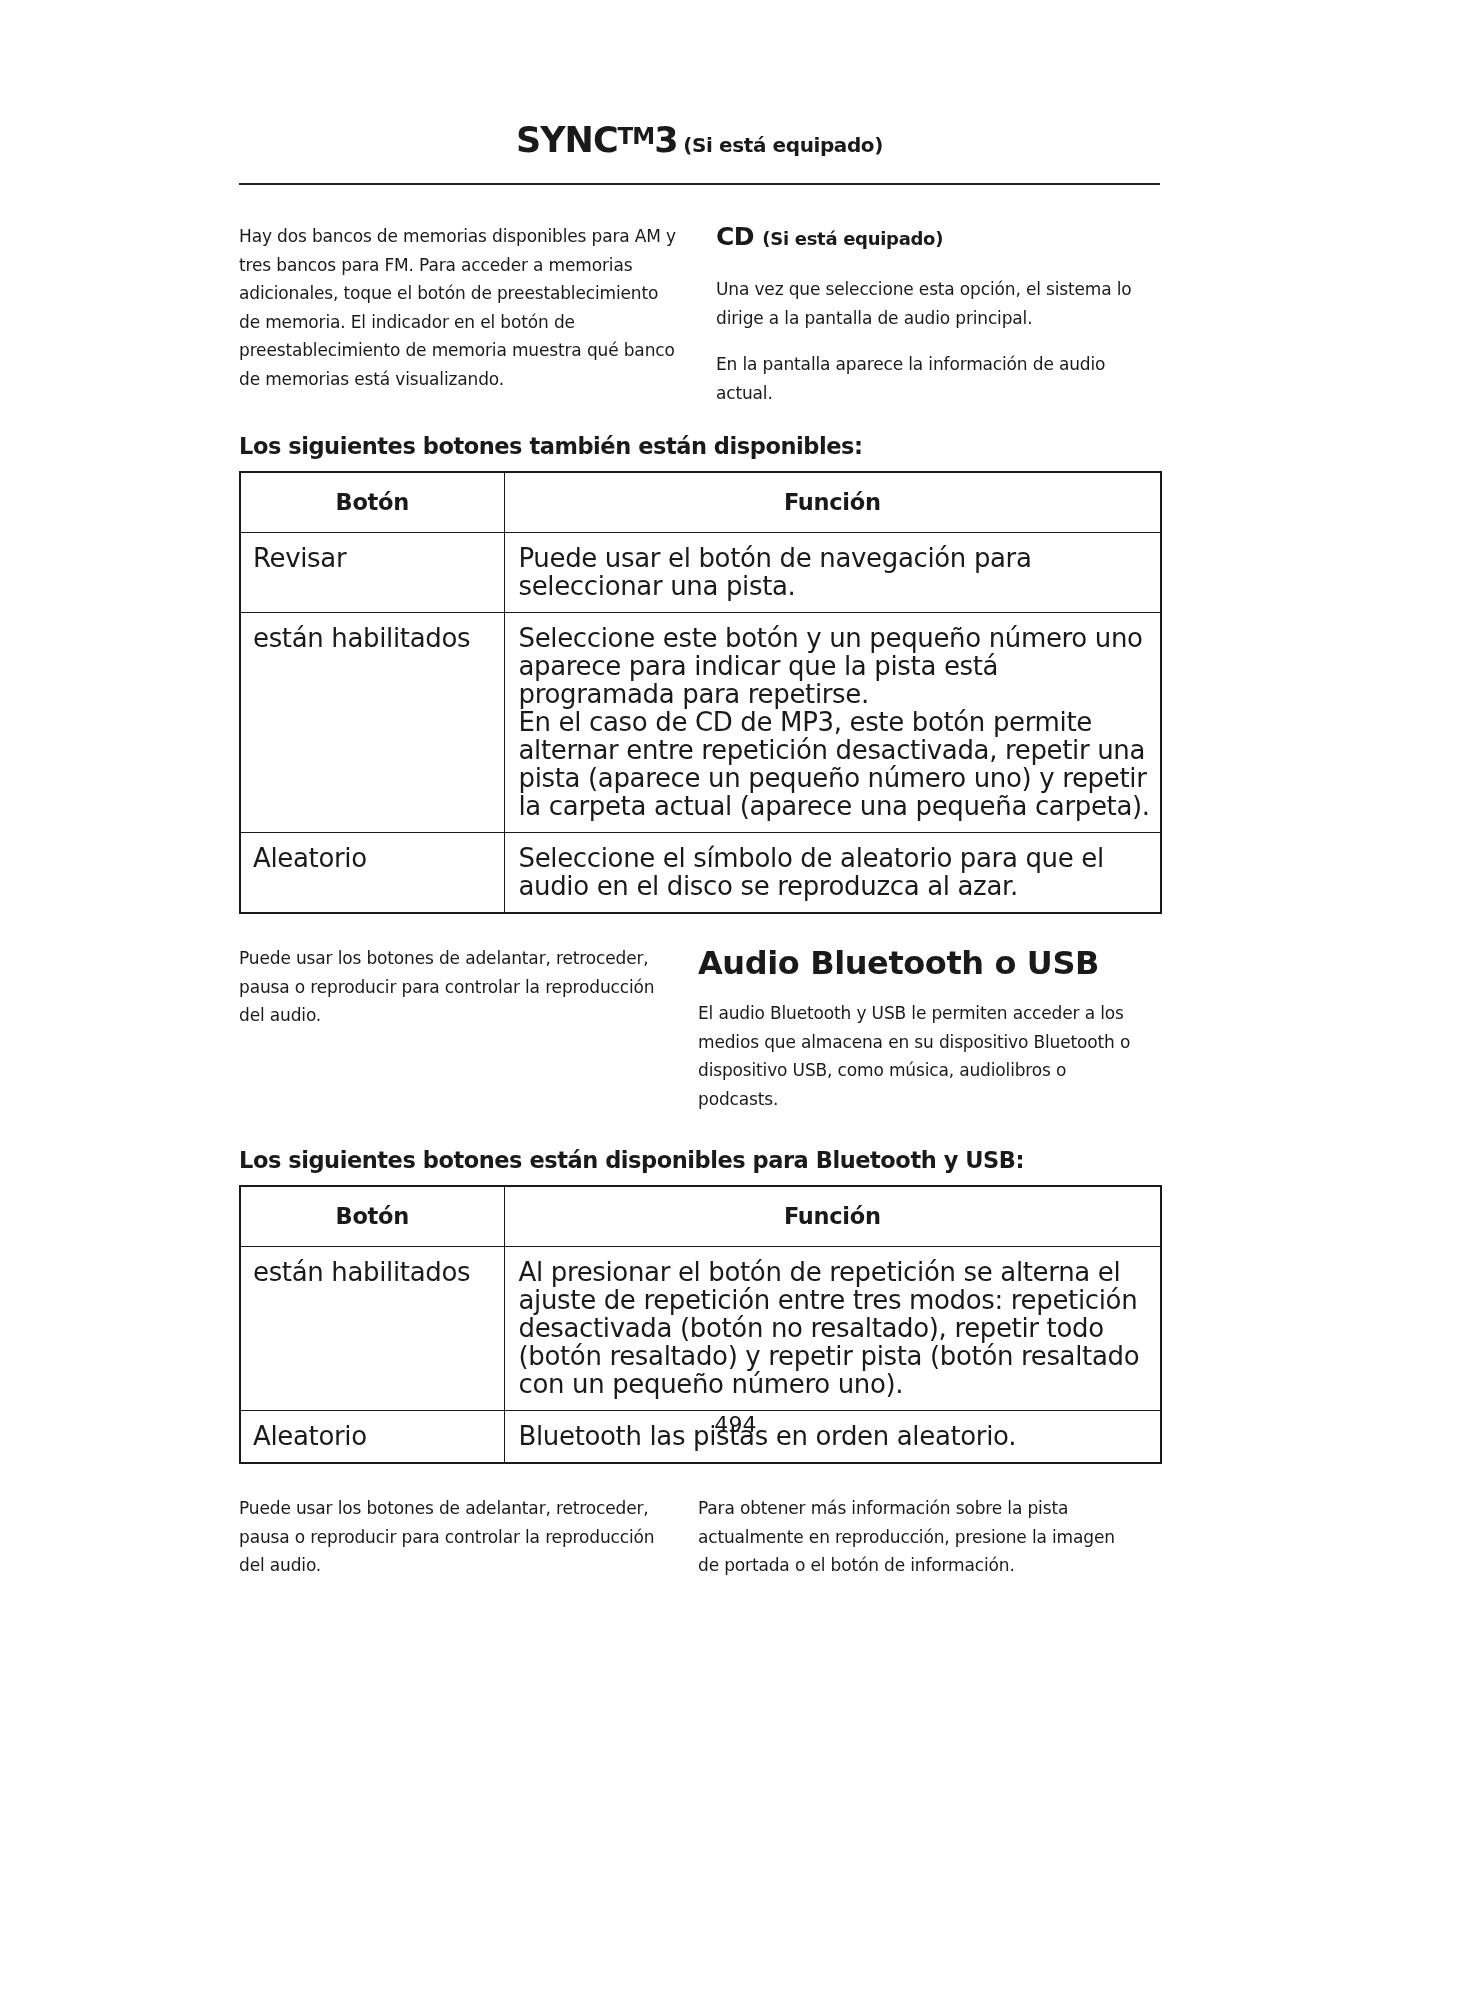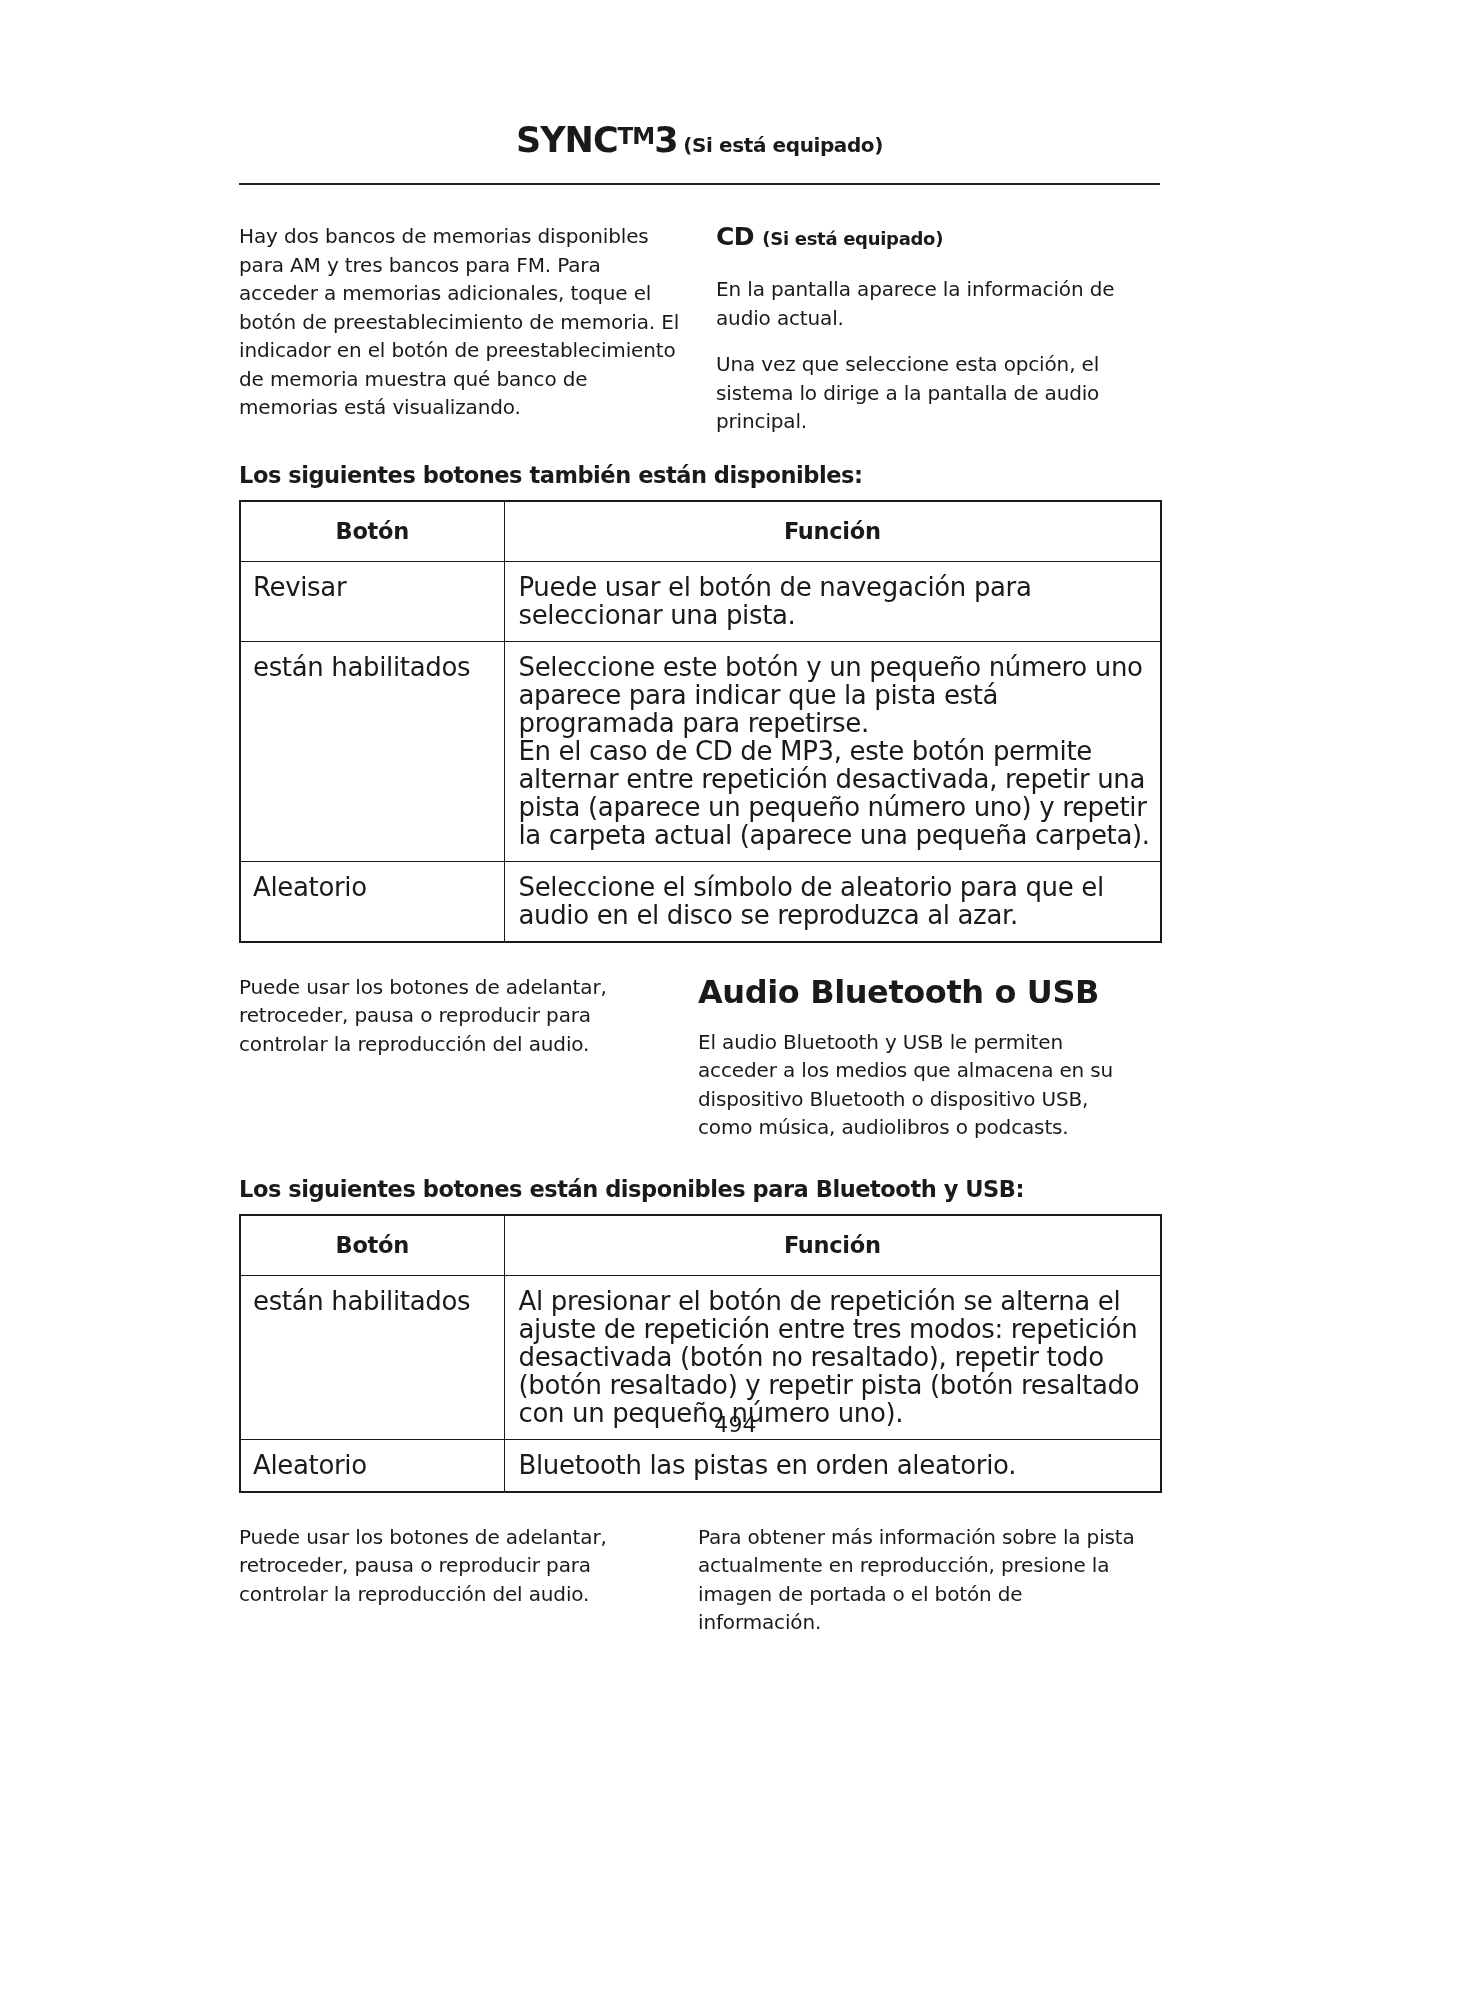--- a/index.html
+++ b/index.html
@@ -66,21 +66,21 @@
   
   .cols {
     display: flex;
     gap: 34px;
     margin-top: 37px;
   }
   .col {
     width: 443px;
   }
   p.body {
-    font-size: 20px;
+    font-size: 17px;
     line-height: 28.5px;
     margin: 0 0 18px 0;
     letter-spacing: -0.15px;
   }
   p.body:last-child { margin-bottom: 0; }
 
   .sub-head {
     font-size: 25px;
     font-weight: bold;
     margin: 0 0 24px 0;
@@ -169,22 +169,22 @@
 
     <div class="cols">
       <div class="col">
         <p class="body">Hay dos bancos de memorias disponibles para AM y tres bancos para FM. Para acceder a memorias adicionales, toque el botón de preestablecimiento de memoria. El indicador en el botón de preestablecimiento de memoria muestra qué banco de memorias está visualizando.</p>
       </div>
       <div class="col">
         <div class="sub-head">
           <span>CD</span>
           <span class="small">(Si está equipado)</span>
         </div>
+        <p class="body">Una vez que seleccione esta opción, el sistema lo dirige a la pantalla de audio principal.</p>
         <p class="body">En la pantalla aparece la información de audio actual.</p>
-        <p class="body">Una vez que seleccione esta opción, el sistema lo dirige a la pantalla de audio principal.</p>
       </div>
     </div>
 
     <div class="gap-26"></div>
 
     <div class="table-intro">Los siguientes botones también están disponibles:</div>
     <table class="btn-table">
       <colgroup>
           <col class="c-btn">
           <col class="c-fn">

